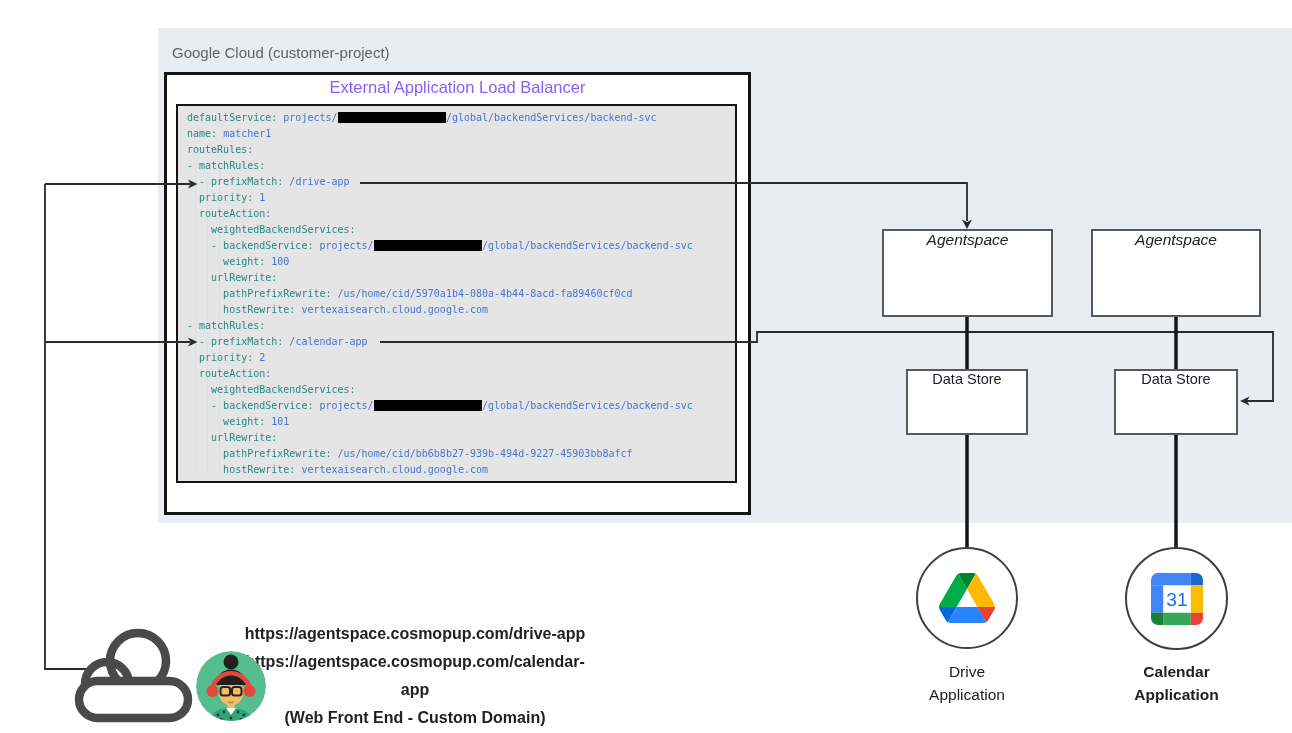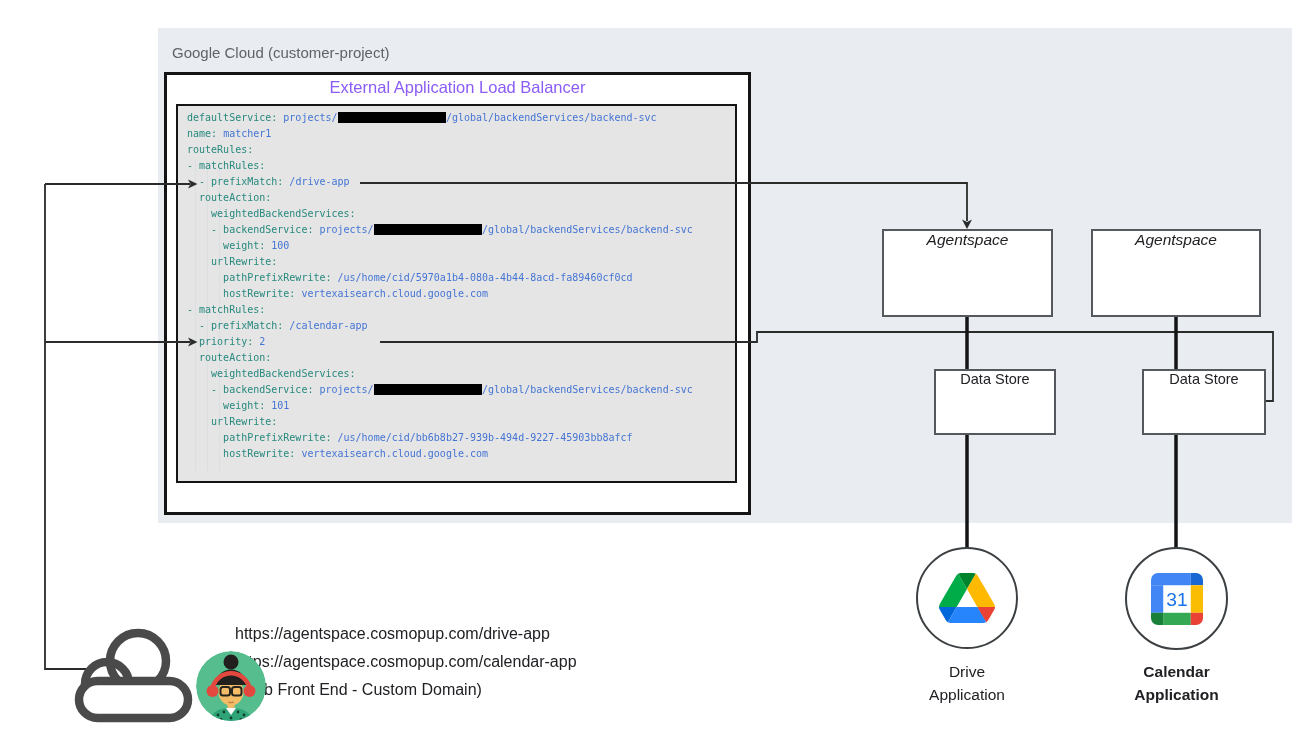--- a/index.html
+++ b/index.html
@@ -22,27 +22,27 @@
   .seg-k{color:#26897d;}
   .seg-v{color:#4474d4;}
   .seg-r{background:#000;color:#000;}
   .guide{position:absolute;width:1px;top:54px;bottom:10px;background:#dcdfe2;}
   
   #wires{left:0;top:0;z-index:5;pointer-events:none;}
   
   .node{background:#fff;border:2px solid #55585c;box-sizing:border-box;z-index:6;
         display:flex;align-items:flex-start;justify-content:center;text-align:center;}
   .agentspace{font-style:italic;font-size:15.5px;}
-  .datastore{font-size:14.5px;margin-left:28px;}
+  .datastore{font-size:14.5px;}
   .circle-node{background:#fff;border:2px solid #3c4043;border-radius:50%;box-sizing:border-box;
                z-index:6;display:flex;align-items:center;justify-content:center;}
   .app-label{font-size:15.5px;line-height:23px;text-align:center;z-index:6;}
   
-  #client-urls{left:235px;top:620px;width:360px;text-align:left;
-               font-size:16px;line-height:28px;color:#202124;z-index:6;}
+  #client-urls{left:235px;top:620px;width:360px;text-align:center;
+               font-size:16px;line-height:28px;color:#202124;z-index:6;font-weight:bold;}
   #cloud-svg{left:70px;top:616px;z-index:6;}
   #avatar-svg{left:196px;top:651px;z-index:7;}
   .cal-rounded{border-radius:7px;}
 </style>
 </head>
 <body>
 
 <div id="stage">
 
   <div class="abs" id="gc-panel"></div>
@@ -54,20 +54,21 @@
   <div class="abs" id="code-box">
     <div class="guide" style="left:17px"></div>
     <div class="guide" style="left:29px"></div>
     <div class="guide" style="left:41px"></div>
     <div id="code-lines">
         <div class="code-line"><span class="seg-k">defaultService: </span><span class="seg-v">projects/</span><span class="seg-r">                  </span><span class="seg-v">/global/backendServices/backend-svc</span></div>
         <div class="code-line"><span class="seg-k">name: </span><span class="seg-v">matcher1</span></div>
         <div class="code-line"><span class="seg-k">routeRules:</span></div>
         <div class="code-line"><span class="seg-k">- matchRules:</span></div>
         <div class="code-line"><span class="seg-k">  - prefixMatch: </span><span class="seg-v">/drive-app</span></div>
+        <div class="code-line"><span class="seg-k">  priority: </span><span class="seg-v">1</span></div>
         <div class="code-line"><span class="seg-k">  routeAction:</span></div>
         <div class="code-line"><span class="seg-k">    weightedBackendServices:</span></div>
         <div class="code-line"><span class="seg-k">    - backendService: </span><span class="seg-v">projects/</span><span class="seg-r">                  </span><span class="seg-v">/global/backendServices/backend-svc</span></div>
         <div class="code-line"><span class="seg-k">      weight: </span><span class="seg-v">100</span></div>
         <div class="code-line"><span class="seg-k">    urlRewrite:</span></div>
         <div class="code-line"><span class="seg-k">      pathPrefixRewrite: </span><span class="seg-v">/us/home/cid/5970a1b4-080a-4b44-8acd-fa89460cf0cd</span></div>
         <div class="code-line"><span class="seg-k">      hostRewrite: </span><span class="seg-v">vertexaisearch.cloud.google.com</span></div>
         <div class="code-line"><span class="seg-k">- matchRules:</span></div>
         <div class="code-line"><span class="seg-k">  - prefixMatch: </span><span class="seg-v">/calendar-app</span></div>
         <div class="code-line"><span class="seg-k">  priority: </span><span class="seg-v">2</span></div>

